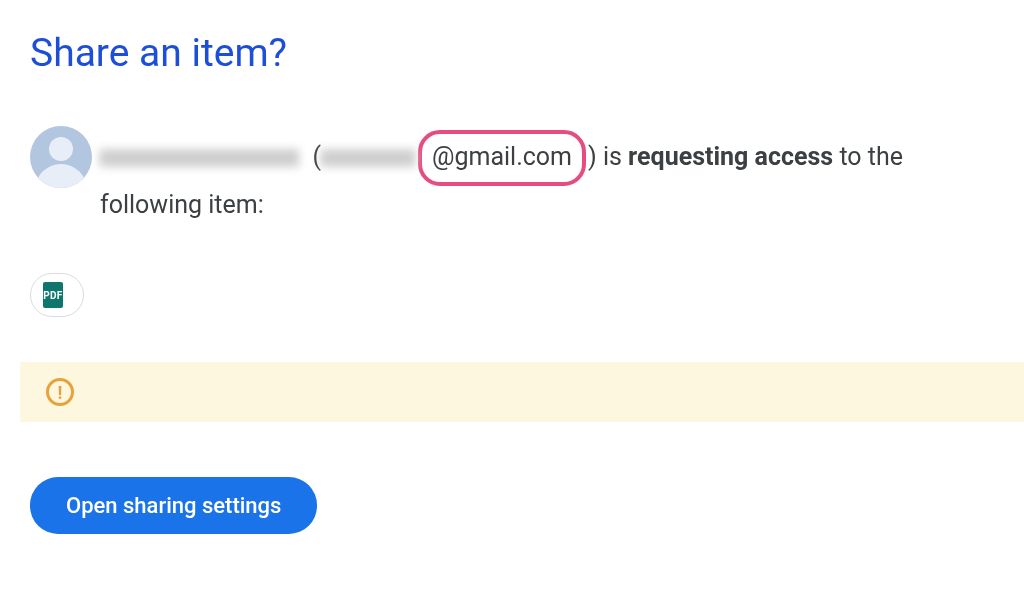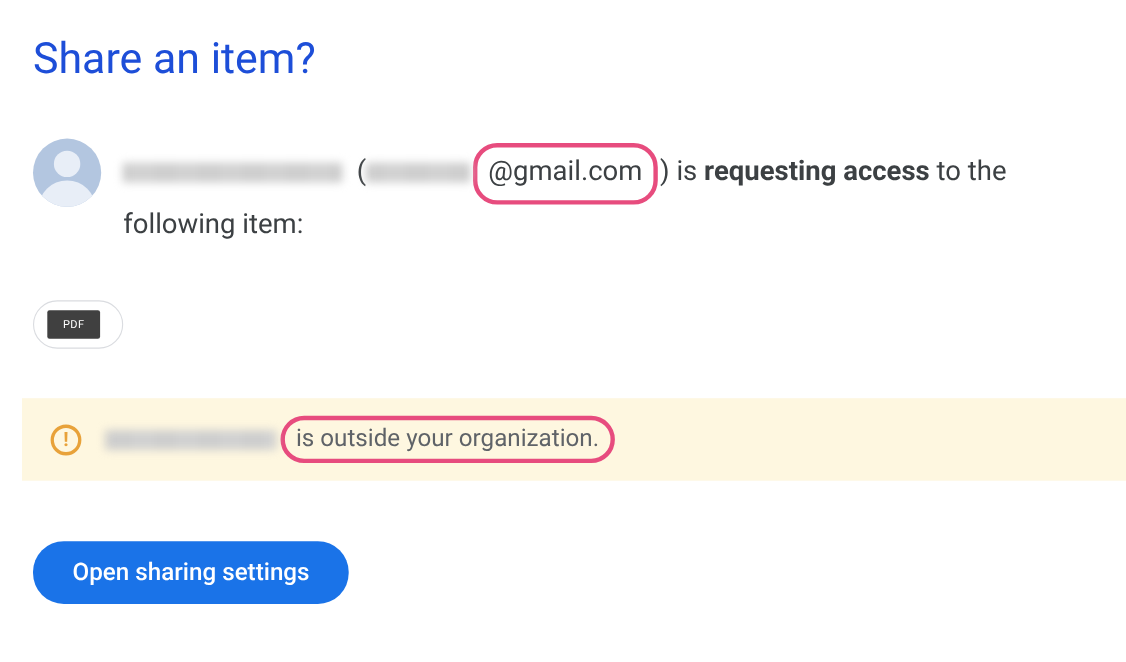--- a/index.html
+++ b/index.html
@@ -17,21 +17,21 @@
     }
     .dialog-title {
       font-size: 39px;
       font-weight: 400;
       color: #1d4ed8;
       margin-bottom: 50px;
     }
     .requester-row {
       display: flex;
       align-items: flex-start;
-      gap: 20px;
+      gap: 8px;
       margin-bottom: 50px;
     }
     .avatar {
       width: 62px;
       height: 62px;
       border-radius: 50%;
       background: #b3c6e0;
       position: relative;
       flex-shrink: 0;
       overflow: hidden;
@@ -88,30 +88,30 @@
       align-items: center;
       gap: 10px;
       border: 1px solid #dadce0;
       border-radius: 22px;
       padding: 8px 20px 8px 12px;
       font-size: 22px;
       color: #3c4043;
       margin-bottom: 45px;
     }
     .pdf-icon {
-      width: 48px;
+      width: 20px;
       height: 26px;
-      background: #404040;
+      background: #0f766e;
       border-radius: 2px;
       display: flex;
       align-items: center;
       justify-content: center;
       color: #fff;
       font-size: 10px;
-      font-weight: 400;
+      font-weight: 700;
       flex-shrink: 0;
       letter-spacing: 0.3px;
     }
     .warning-banner {
       background: #fef7e0;
       padding: 16px 26px;
       display: flex;
       align-items: center;
       gap: 16px;
       margin-bottom: 55px;
@@ -163,22 +163,18 @@
     &nbsp;(<span class="redacted email"></span><span class="highlight-oval"><span>@gmail.com</span></span>)<span> is </span><span class="bold">requesting access</span><span> to the following item:</span>
   </div>
 </div>
 
 <div class="file-chip">
   <span class="pdf-icon">PDF</span>
 </div>
 
 <div class="warning-banner">
   <span class="warning-icon">!</span>
-  <div class="warning-text">
-    <span class="redacted org"></span>
-    <span class="highlight-oval"><span>is outside your organization.</span></span>
-  </div>
 </div>
 
 <button class="action-button">Open sharing settings</button>
 
 
 
 
 </body></html>

